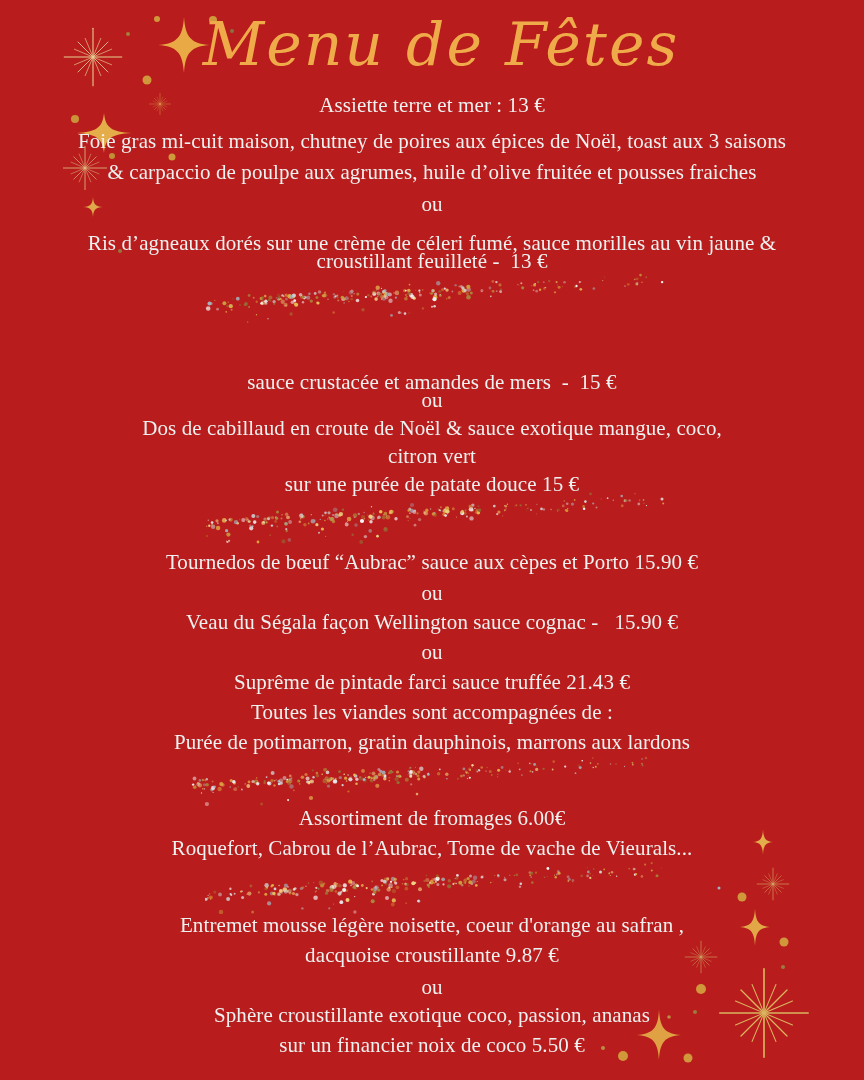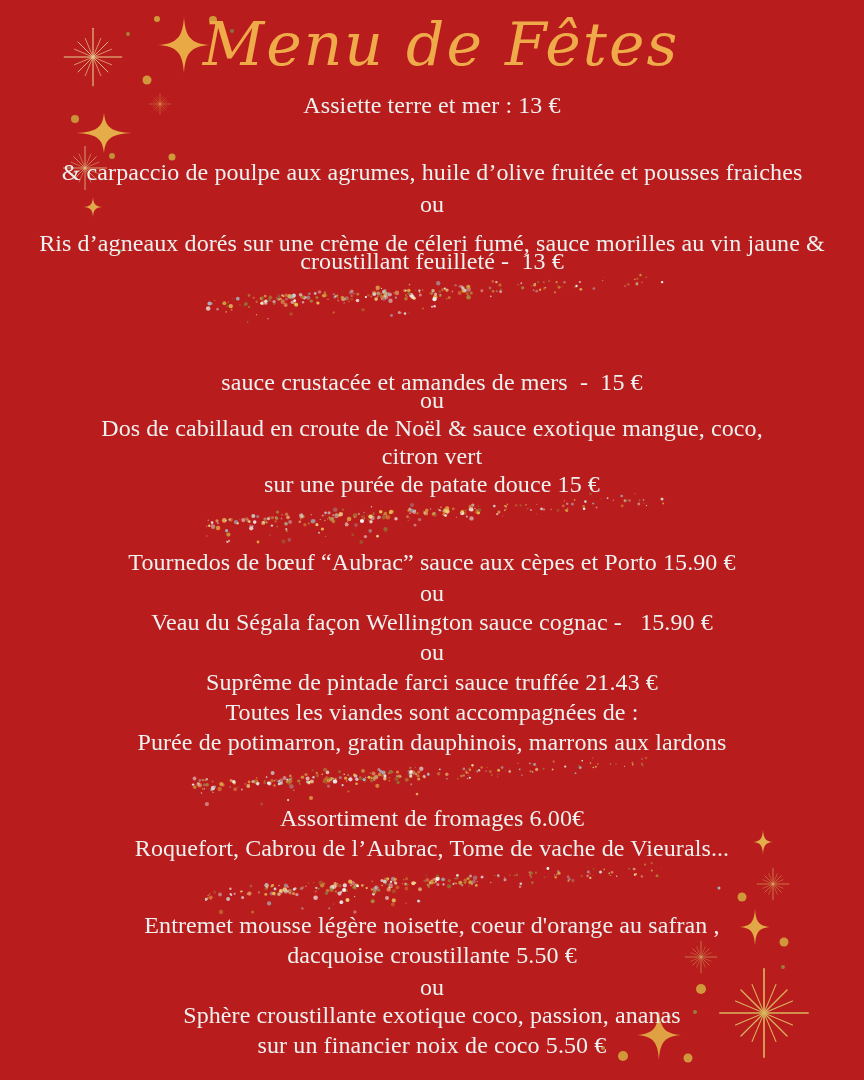--- a/index.html
+++ b/index.html
@@ -13,21 +13,21 @@
   .title {
     position: absolute; top: 2px; left: 0; right: 0; margin: 0;
     text-align: center; padding-left: 18px;
     font-family: "DejaVu Serif", serif; font-style: italic; font-weight: 500;
     font-size: 60px; line-height: 84px; letter-spacing: 2px;
     color: #efab49;
   }
   .menu-line {
     position: absolute; left: 0; right: 0;
     text-align: center; white-space: pre;
-    color: #edf1ef; font-size: 24px; line-height: 30px; letter-spacing: 0.1px;
+    color: #edf1ef; font-size: 21px; line-height: 30px; letter-spacing: 0.1px;
   }
   .sparkle-trail { position: absolute; pointer-events: none; }
 </style>
 </head>
 <body>
 
 <main class="page">
 
   <svg class="decor" width="864" height="1080" viewBox="0 0 864 1080" aria-hidden="true">
     <defs>
@@ -102,20 +102,21 @@
       <circle cx="603" cy="1048" r="2" fill="#b98f42"></circle>
       <circle cx="623" cy="1056" r="5" fill="#d0983a"></circle>
       <circle cx="688" cy="1058" r="4.5" fill="#d0983a"></circle>
       <circle cx="719" cy="888" r="1.5" fill="#9fb3c0"></circle>
     </g>
   </svg>
 
   <h1 class="title">Menu de Fêtes</h1>
 
   <div class="menu-line" style="top:90px">Assiette terre et mer : 13 €</div>
+  <div class="menu-line" style="top:126px">Foie gras mi-cuit maison, chutney de poires aux épices de Noël, toast aux 3 saisons</div>
   <div class="menu-line" style="top:157px">&amp; carpaccio de poulpe aux agrumes, huile d’olive fruitée et pousses fraiches</div>
   <div class="menu-line" style="top:189px">ou</div>
   <div class="menu-line" style="top:228px">Ris d’agneaux dorés sur une crème de céleri fumé, sauce morilles au vin jaune &amp;</div>
   <div class="menu-line" style="top:246px">croustillant feuilleté -  13 €</div>
 
   <svg class="sparkle-trail" style="left:205px;top:268px" width="460" height="56" viewBox="0 0 460 56">
       <circle cx="235.3" cy="27.6" r="1.5" fill="#a9883b" opacity="0.75"></circle>
       <circle cx="207.1" cy="28.2" r="0.9" fill="#c9a13e" opacity="0.61"></circle>
       <circle cx="173.4" cy="25.6" r="2.0" fill="#f5f8f8" opacity="0.56"></circle>
       <circle cx="286.6" cy="23.0" r="0.8" fill="#8f7434" opacity="0.58"></circle>
@@ -1137,18 +1138,18 @@
       <circle cx="80.9" cy="27.4" r="2.0" fill="#a3b4bd" opacity="0.67"></circle>
       <circle cx="90.3" cy="30.5" r="1.3" fill="#e9eff1" opacity="0.67"></circle>
       <circle cx="83.0" cy="28.9" r="0.9" fill="#f5f8f8" opacity="0.51"></circle>
       <circle cx="3.2" cy="37.5" r="0.7" fill="#e9eff1" opacity="0.54"></circle>
       <circle cx="292.8" cy="18.4" r="0.6" fill="#8f7434" opacity="0.79"></circle>
       <circle cx="208.3" cy="25.3" r="2.0" fill="#f2d684" opacity="0.97"></circle>
       <circle cx="130.2" cy="25.8" r="1.7" fill="#f2d684" opacity="0.69"></circle>
     </svg>
 
   <div class="menu-line" style="top:910px">Entremet mousse légère noisette, coeur d'orange au safran ,</div>
-  <div class="menu-line" style="top:940px">dacquoise croustillante 5.50 €</div>
+  <div class="menu-line" style="top:940px">dacquoise croustillante 9.87 €</div>
   <div class="menu-line" style="top:972px">ou</div>
   <div class="menu-line" style="top:1000px">Sphère croustillante exotique coco, passion, ananas</div>
   <div class="menu-line" style="top:1030px">sur un financier noix de coco 5.50 €</div>
 
 </main>
 
 </body></html>

